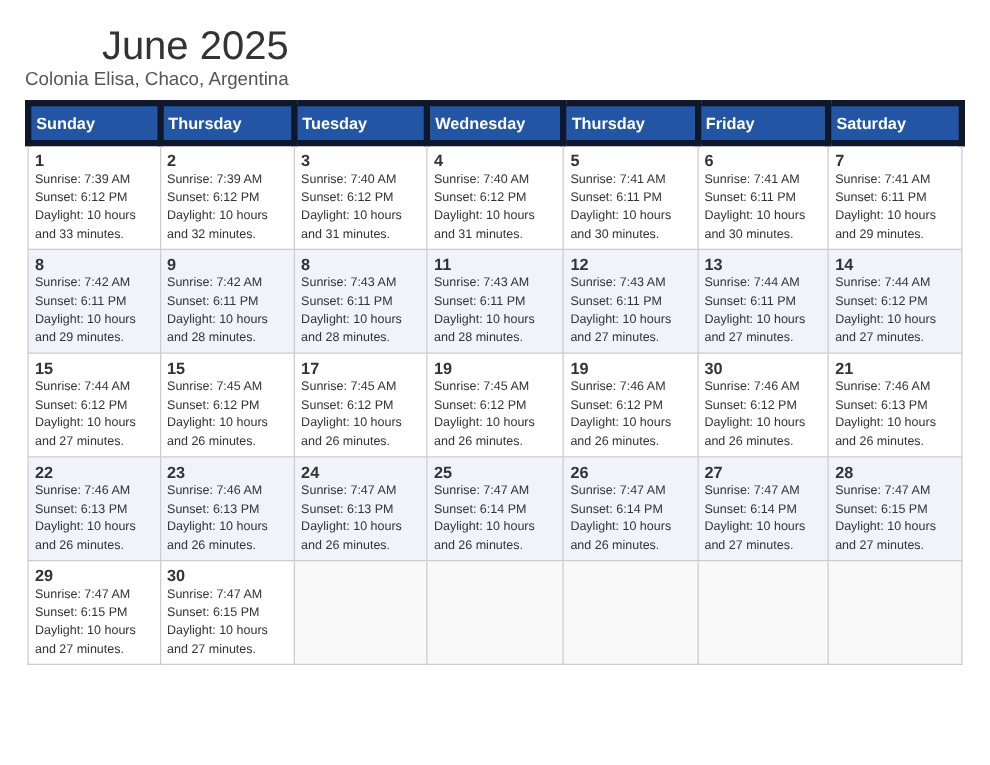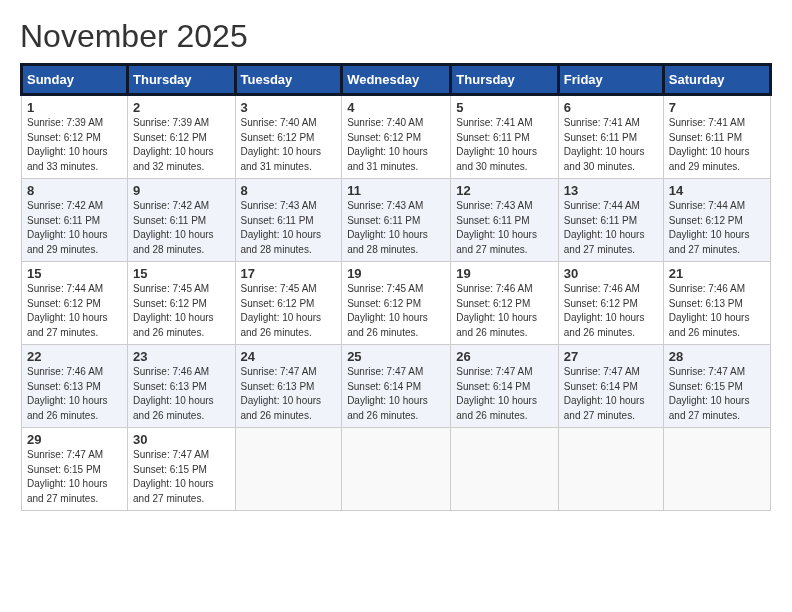--- a/index.html
+++ b/index.html
@@ -59,21 +59,21 @@
       border-collapse: collapse;
       border: 1px solid #bbb;
     }
     .calendar th {
       background: #2255a4;
       color: #fff;
       font-size: 13px;
       font-weight: bold;
       padding: 6px 4px;
       text-align: left;
-      border: 3px solid #0f172a;
+      border: 5px solid #0f172a;
     }
     .calendar td {
       border: 1px solid #ccc;
       vertical-align: top;
       padding: 4px 5px;
       width: 113px;
       min-height: 80px;
       font-size: 10.5px;
       color: #333;
       background: #fff;
@@ -102,21 +102,22 @@
     
     tbody tr:nth-child(odd) td { background: #fff; }
     tbody tr:nth-child(even) td { background: #edf1f8; }
   </style>
 </head>
 <body>
 
 <div class="page">
   <div class="header">
     <div class="title-block">
-      <div class="title-month">November 2025</div>
+      <div class="title-month">June 2025</div>
+      <div class="title-location">Colonia Elisa, Chaco, Argentina</div>
     </div>
   </div>
 
   <table class="calendar">
     <thead>
       <tr>
 
       <th>Sunday</th>
           <th>Thursday</th>
           <th>Tuesday</th>

